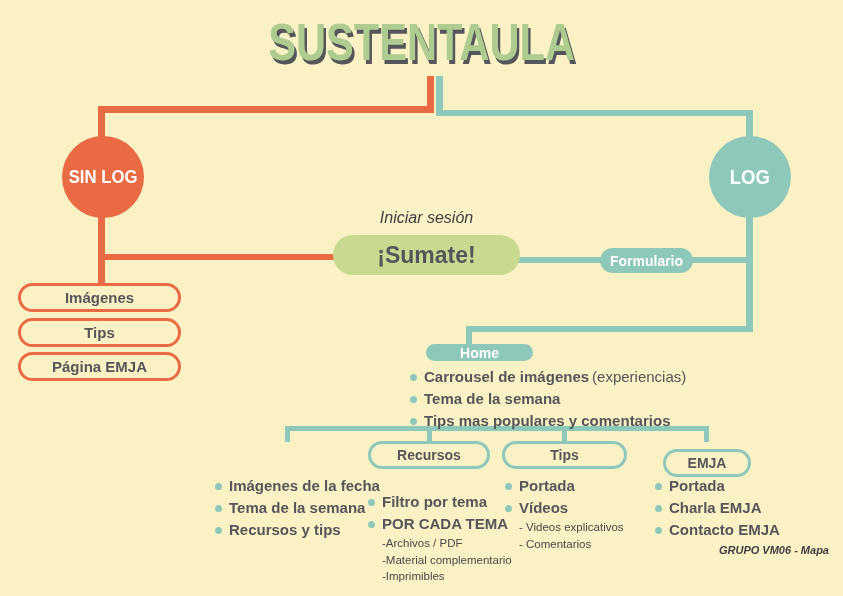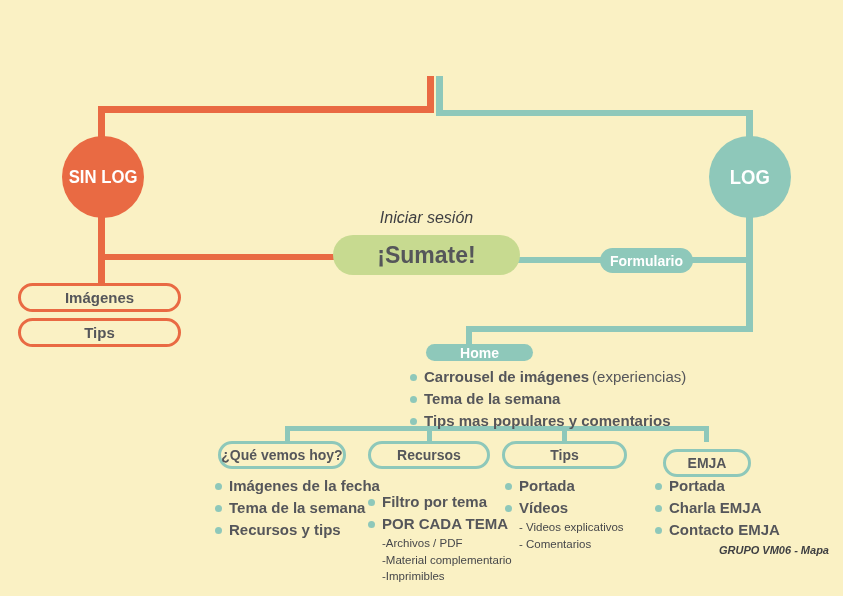--- a/index.html
+++ b/index.html
@@ -72,53 +72,56 @@
   <div class="line teal" style="left:518px;top:257px;width:230px;height:6px;"></div>
   <div class="line teal" style="left:466px;top:326px;width:284px;height:6px;"></div>
   <div class="line teal" style="left:466px;top:326px;width:6px;height:20px;"></div>
 
   <div class="line teal" style="left:285px;top:426px;width:424px;height:5px;"></div>
   <div class="line teal" style="left:285px;top:426px;width:5px;height:16px;"></div>
   <div class="line teal" style="left:427px;top:426px;width:5px;height:16px;"></div>
   <div class="line teal" style="left:562px;top:426px;width:5px;height:16px;"></div>
   <div class="line teal" style="left:704px;top:426px;width:5px;height:16px;"></div>
 
+  <div id="title">
+    <span class="t">SUSTENTAULA</span>
+  </div>
 
   <div class="circle" id="sinlog">
     <span class="ctext">SIN LOG</span>
   </div>
   <div class="circle" id="log">
     <span class="ctext">LOG</span>
   </div>
 
   <div id="sumate">¡Sumate!</div>
   <div id="iniciar">Iniciar sesión</div>
   <div id="formulario">Formulario</div>
 
   <div class="opill" style="top:283px;">Imágenes</div>
   <div class="opill" style="top:318px;">Tips</div>
+  <div class="opill" style="top:352px;">Página EMJA</div>
 
   <div id="home">Home</div>
   <div class="bullets" style="left:410px;top:368px;">
     <div class="bullet">
       <span class="dot"></span>
       <span class="btext">Carrousel de imágenes</span>
       <span class="note">(experiencias)</span>
     </div>
     <div class="bullet">
       <span class="dot"></span>
       <span class="btext">Tema de la semana</span>
     </div>
     <div class="bullet">
       <span class="dot"></span>
       <span class="btext">Tips mas populares y comentarios</span>
     </div>
   </div>
 
-  <div class="tbox" style="left:218px;width:122px;">¿Qué vemos hoy?</div>
   <div class="tbox" style="left:368px;width:116px;">Recursos</div>
   <div class="tbox" style="left:502px;width:119px;">Tips</div>
   <div class="tbox" style="left:663px;width:82px;margin-top:8px;">EMJA</div>
 
   <div class="bullets" style="left:215px;top:477px;">
     <div class="bullet">
       <span class="dot"></span>
       <span class="btext">Imágenes de la fecha</span>
     </div>
     <div class="bullet">

